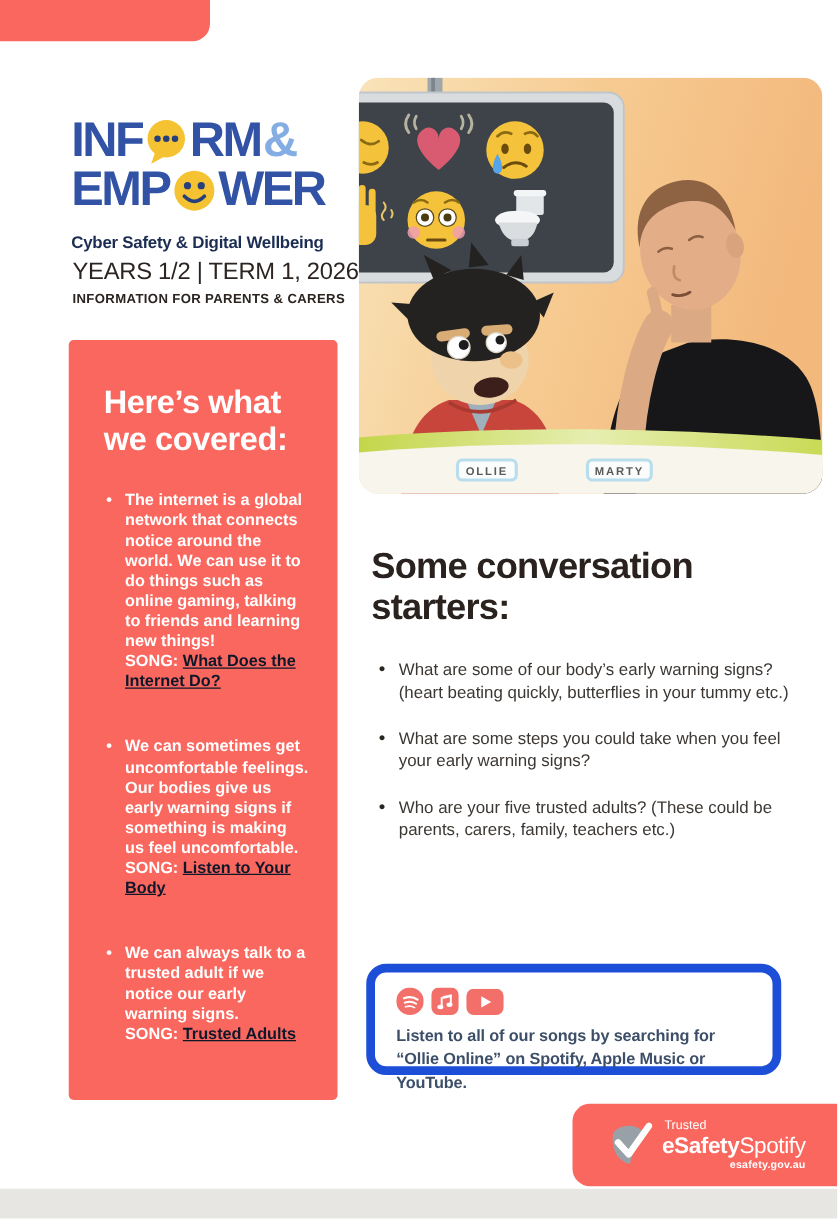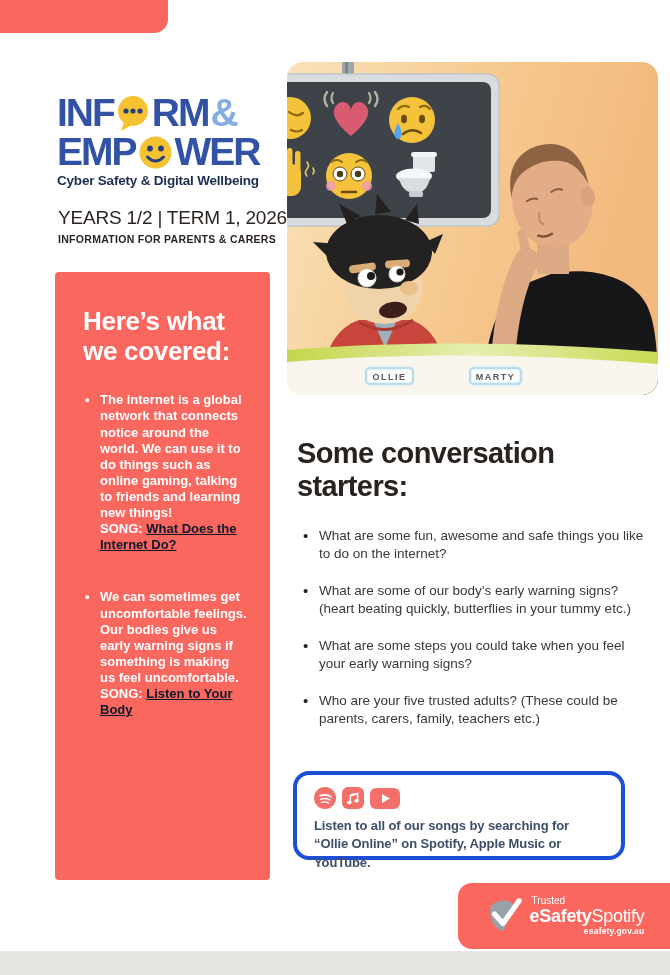--- a/index.html
+++ b/index.html
@@ -10,21 +10,21 @@
   .top-shape{position:absolute;left:0;top:0;width:168px;height:33px;
              background:#f9675e;border-radius:0 0 14px 0;}
 
   
   .logo{position:absolute;left:57px;top:94px;width:230px;}
   .lg-line{display:flex;align-items:center;font-weight:700;font-size:39px;
            letter-spacing:-2px;color:#3152a5;line-height:.98;}
   .lg-line2{margin-top:1px;}
   .amp{color:#84ade3;margin-left:2px;}
   .lg-icon{display:inline-flex;margin:0 1px;}
-  .tagline{font-size:13.5px;font-weight:700;color:#1b2d52;margin-top:2px;
+  .tagline{font-size:13.5px;font-weight:700;color:#1b2d52;margin-top:15px;
            letter-spacing:-.2px;white-space:nowrap;}
 
   
   .term{position:absolute;left:58px;top:207px;color:#2b2420;}
   .term-line{font-size:19px;letter-spacing:-.2px;}
   .aud-line{font-size:10.5px;font-weight:700;margin-top:4px;letter-spacing:.3px;}
 
   
   .covered{position:absolute;left:55px;top:272px;width:215px;height:608px;
            background:#f9675e;border-radius:4px;box-sizing:border-box;
@@ -44,21 +44,21 @@
   
   .conv{position:absolute;left:297px;top:437px;width:352px;color:#29221e;}
   .conv h2{margin:0;font-size:29px;line-height:1.14;letter-spacing:-.6px;font-weight:700;}
   .conv ul{margin:24px 0 0;padding:0 0 0 2px;list-style:none;}
   .conv li{position:relative;padding-left:20px;margin-bottom:20px;
            font-size:13.5px;line-height:1.3;color:#3c3733;}
   .conv li::before{content:"•";position:absolute;left:4px;top:-1px;font-size:15px;color:#2b2520;}
 
   
   .listen{position:absolute;left:293px;top:771px;width:332px;height:89px;
-          border:4px solid #1d4ed8;border-radius:16px;box-sizing:border-box;
+          border:7px solid #1d4ed8;border-radius:16px;box-sizing:border-box;
           padding:12px 17px;}
   .licons{display:flex;align-items:center;gap:6px;}
   .licons svg{display:block;}
   .ltext{margin:8px 0 0;font-size:13px;line-height:1.42;color:#3d4f68;
          font-weight:700;letter-spacing:-.1px;}
 
   
   .esafety{position:absolute;left:458px;top:883px;width:212px;height:66px;
            background:#f9675e;border-radius:14px 0 0 14px;display:flex;
            align-items:center;justify-content:center;gap:8px;color:#fff;}
@@ -119,20 +119,25 @@
     <ul>
       <li>
         <span>The internet is a global network that connects notice around the world. We can use it to do things such as online gaming, talking to friends and learning new things!</span><br>
         <span><span>SONG:</span>
         <a class="slink">What Does the Internet Do?</a></span>
       </li>
       <li>
         <span>We can sometimes get uncomfortable feelings. Our bodies give us early warning signs if something is making us feel uncomfortable.</span><br>
         <span><span>SONG:</span>
         <a class="slink">Listen to Your Body</a></span>
+      </li>
+      <li>
+        <span>We can always talk to a trusted adult if we notice our early warning signs.</span><br>
+        <span><span>SONG:</span>
+        <a class="slink">Trusted Adults</a></span>
       </li>
     </ul>
   </aside>
 
   <figure class="photo">
     <svg width="371" height="333" viewBox="0 0 371 333">
       <defs>
         <linearGradient id="pbg" x1="0" y1="0" x2="1" y2="0.25">
           <stop offset="0" stop-color="#f9e3b9"></stop>
           <stop offset="0.5" stop-color="#f6cb92"></stop>
@@ -256,21 +261,20 @@
       <g>
         <rect x="183" y="306" width="51" height="16" rx="4" fill="#fbfdfd" stroke="#b5dcee" stroke-width="2.5" opacity="0.95"></rect>
         <text x="208.5" y="318" text-anchor="middle" font-family="Liberation Sans, sans-serif" font-size="9" font-weight="700" fill="#5a5a58" letter-spacing="1.5">MARTY</text>
       </g>
     </svg>
   </figure>
 
   <section class="conv">
     <h2>Some conversation starters:</h2>
     <ul>
-      <li>What are some fun, awesome and safe things you like to do on the internet?</li>
       <li>What are some of our body’s early warning signs? (heart beating quickly, butterflies in your tummy etc.)</li>
       <li>What are some steps you could take when you feel your early warning signs?</li>
       <li>Who are your five trusted adults? (These could be parents, carers, family, teachers etc.)</li>
     </ul>
   </section>
 
   <div class="listen">
     <div class="licons">
       <span>
         <svg width="22" height="22" viewBox="0 0 22 22">

